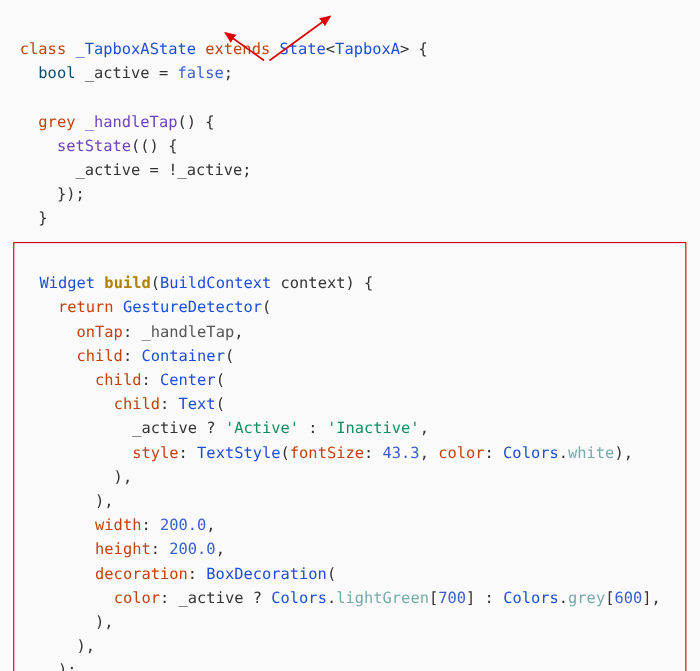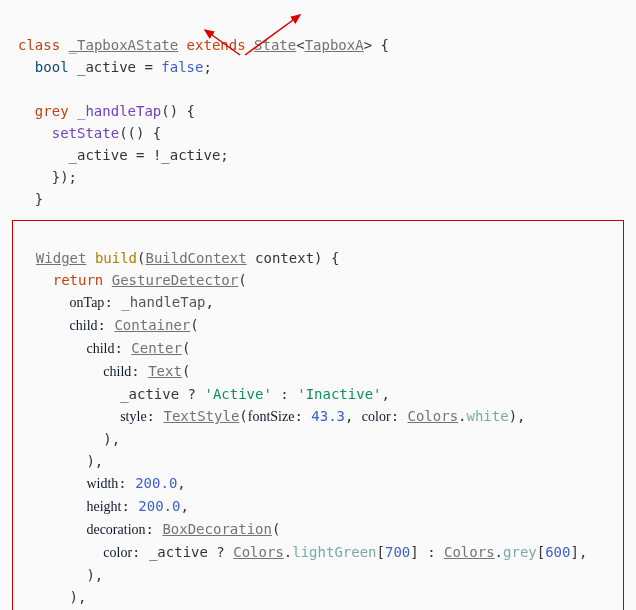--- a/index.html
+++ b/index.html
@@ -18,26 +18,26 @@
     white-space: pre;
     padding: 4px 10px;
   }
   .boxed {
     border: 1.5px solid #c00;
     margin: 6px 4px 4px 4px;
     padding: 4px 6px;
   }
   .kw   { color: #c2410c; }   
   .type { color: #0c4a6e; }   
-  .cls  { color: #737373; text-decoration: underline; }   
+  .cls  { color: #1d4ed8; }   
   .fn   { color: #6f42c1; }
   .str2 { color: #0f8f5f; }   
   .lit  { color: #3a5fcd; }   
-  .prop { color: #0f172a; font-family: Liberation Serif, serif; }
-  .gold { color: #b08000; }
+  .prop { color: #c2410c; }
+  .gold { color: #b08000; font-weight: bold; }
   .dim  { color: #555; }
   .pale { color: #7aa; margin-top: 48px; }
 
   .arrows {
     position: absolute;
     pointer-events: none;
   }
 </style>
 </head>
 <body>

